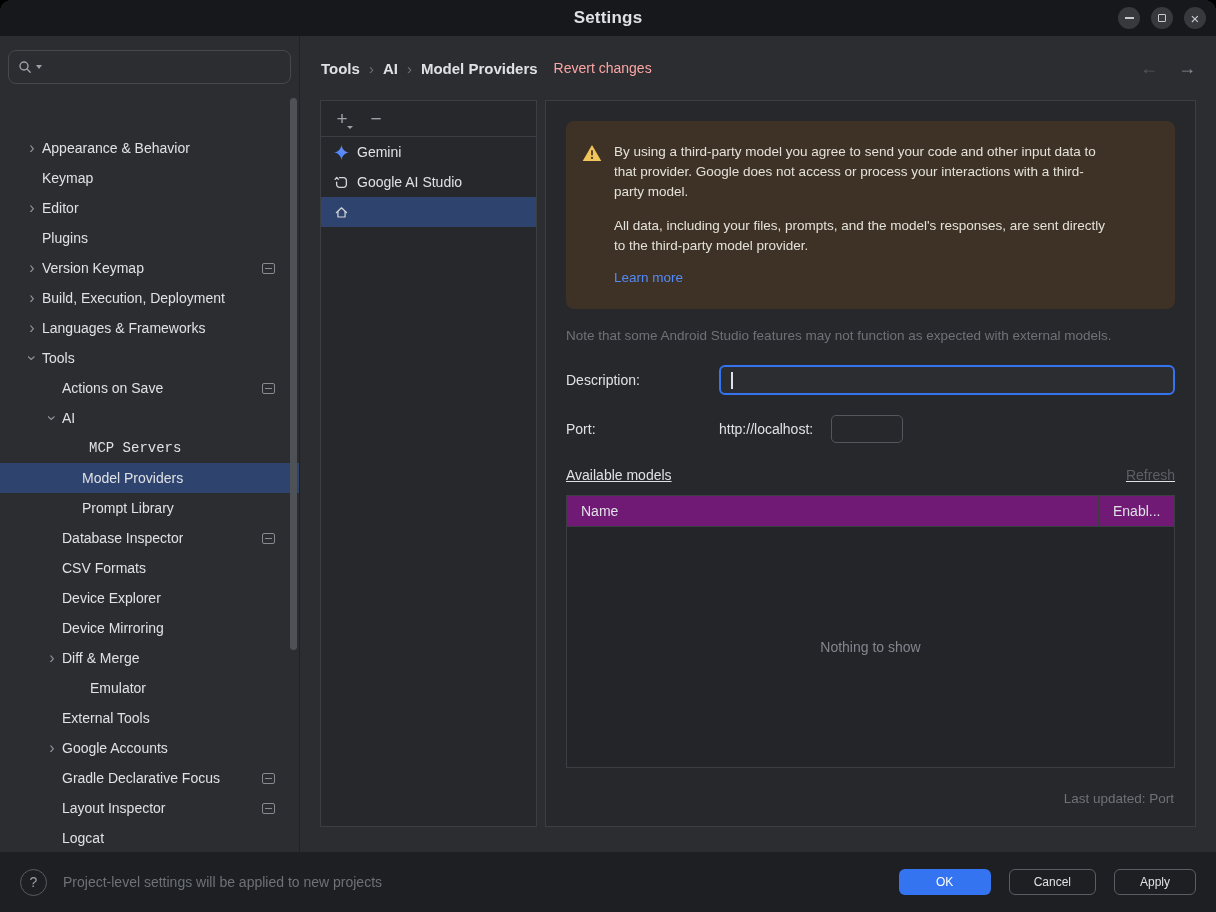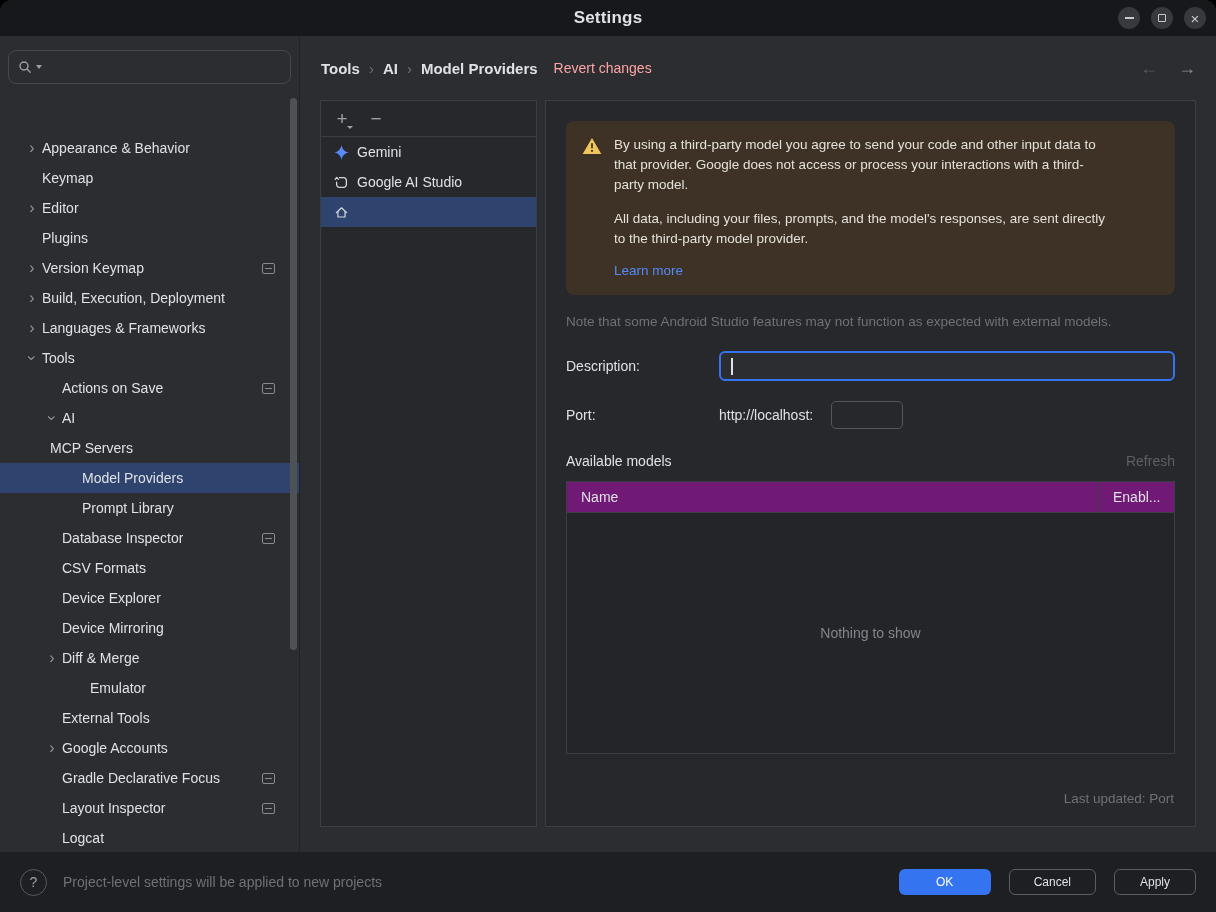--- a/index.html
+++ b/index.html
@@ -65,21 +65,21 @@
                border-left:3px solid transparent; border-right:3px solid transparent;
                border-top:3.5px solid #9da0a8; }
   .provider-row { height:30px; display:flex; align-items:center; gap:8px; padding:0 12px;
                   font-size:14px; cursor:default; }
   .provider-row.selected { background:#2e436e; }
   .provider-icon { width:16px; height:16px; flex:none; display:flex; align-items:center; justify-content:center; }
 
   
   .form-panel { position:absolute; left:545px; top:100px; width:651px; height:727px;
                 background:#26282b; border:1px solid #3c3e43; padding:20px; }
-  .warning-banner { background:#3d3225; border-radius:8px; padding:14px 16px;
+  .warning-banner { background:#3d3225; border-radius:8px; padding:21px 16px;
                     display:flex; gap:12px; }
   .warning-icon { flex:none; margin-top:2px; }
   .warning-text { font-size:13.5px; line-height:20px; max-width:497px; color:#e4e1da; }
   .warning-text .p2 { margin-top:14px; }
   .learn-more { display:inline-block; margin-top:12px; color:#548af7; cursor:pointer;
                 font-size:13.5px; text-decoration:none; }
   .note { color:#6e7277; font-size:13.5px; margin-top:19px; }
   .form-row { display:flex; align-items:center; }
   .desc-row { margin-top:22px; }
   .form-label { width:153px; flex:none; font-size:14px; }
@@ -87,21 +87,21 @@
                 background:#2b2d30; position:relative; }
   .caret { position:absolute; left:10px; top:5px; width:1.5px; height:17px; background:#dfe1e5;
            animation:blink 1.1s steps(1) infinite; }
   @keyframes blink { 50% { opacity:0; } }
   .port-row { margin-top:20px; }
   .port-prefix { font-size:14px; }
   .port-input { width:72px; height:28px; border:1px solid #53565c; border-radius:5px;
                 margin-left:18px; background:transparent; color:#dfe1e5; padding:0 8px;
                 font-family:inherit; font-size:14px; outline:none; }
   .models-row { margin-top:24px; display:flex; align-items:center; justify-content:space-between;
-                font-size:14px; }
+                font-size:14px;text-decoration:underline; }
   .refresh { color:#5c5f65; cursor:default; }
   .models-table { margin-top:12px; height:273px; border:1px solid #3c3e43; background:#232529;
                   display:flex; flex-direction:column; }
   .thead { height:31px; flex:none; display:flex; align-items:center; background:#701a75;
            border-bottom:1px solid #3c3e43; }
   .th { padding:0 14px; font-size:14px; }
   .th-name { flex:1; }
   .th-enabled { width:76px; height:100%; border-left:1px solid #3c3e43; display:flex; align-items:center; }
   .tbody { flex:1; display:flex; align-items:center; justify-content:center; }
   .empty-text { color:#82868d; font-size:14px; }
@@ -186,21 +186,21 @@
         </div>
         <div class="tree-row" style="padding-left: 42px;">
           <span class="chevron"></span>
           <span class="tree-label">Actions on Save</span>
           <span class="tree-badge"></span>
         </div>
         <div class="tree-row" style="padding-left: 42px;">
           <span class="chevron down">›</span>
           <span class="tree-label">AI</span>
         </div>
-        <div class="tree-row" style="padding-left: 30px;">
+        <div class="tree-row" style="padding-left: 69px; font-family: Liberation Mono, monospace;">
           <span class="chevron"></span>
           <span class="tree-label">MCP Servers</span>
         </div>
         <div class="tree-row selected" style="padding-left: 62px;">
           <span class="chevron"></span>
           <span class="tree-label">Model Providers</span>
         </div>
         <div class="tree-row" style="padding-left: 62px;">
           <span class="chevron"></span>
           <span class="tree-label">Prompt Library</span>

